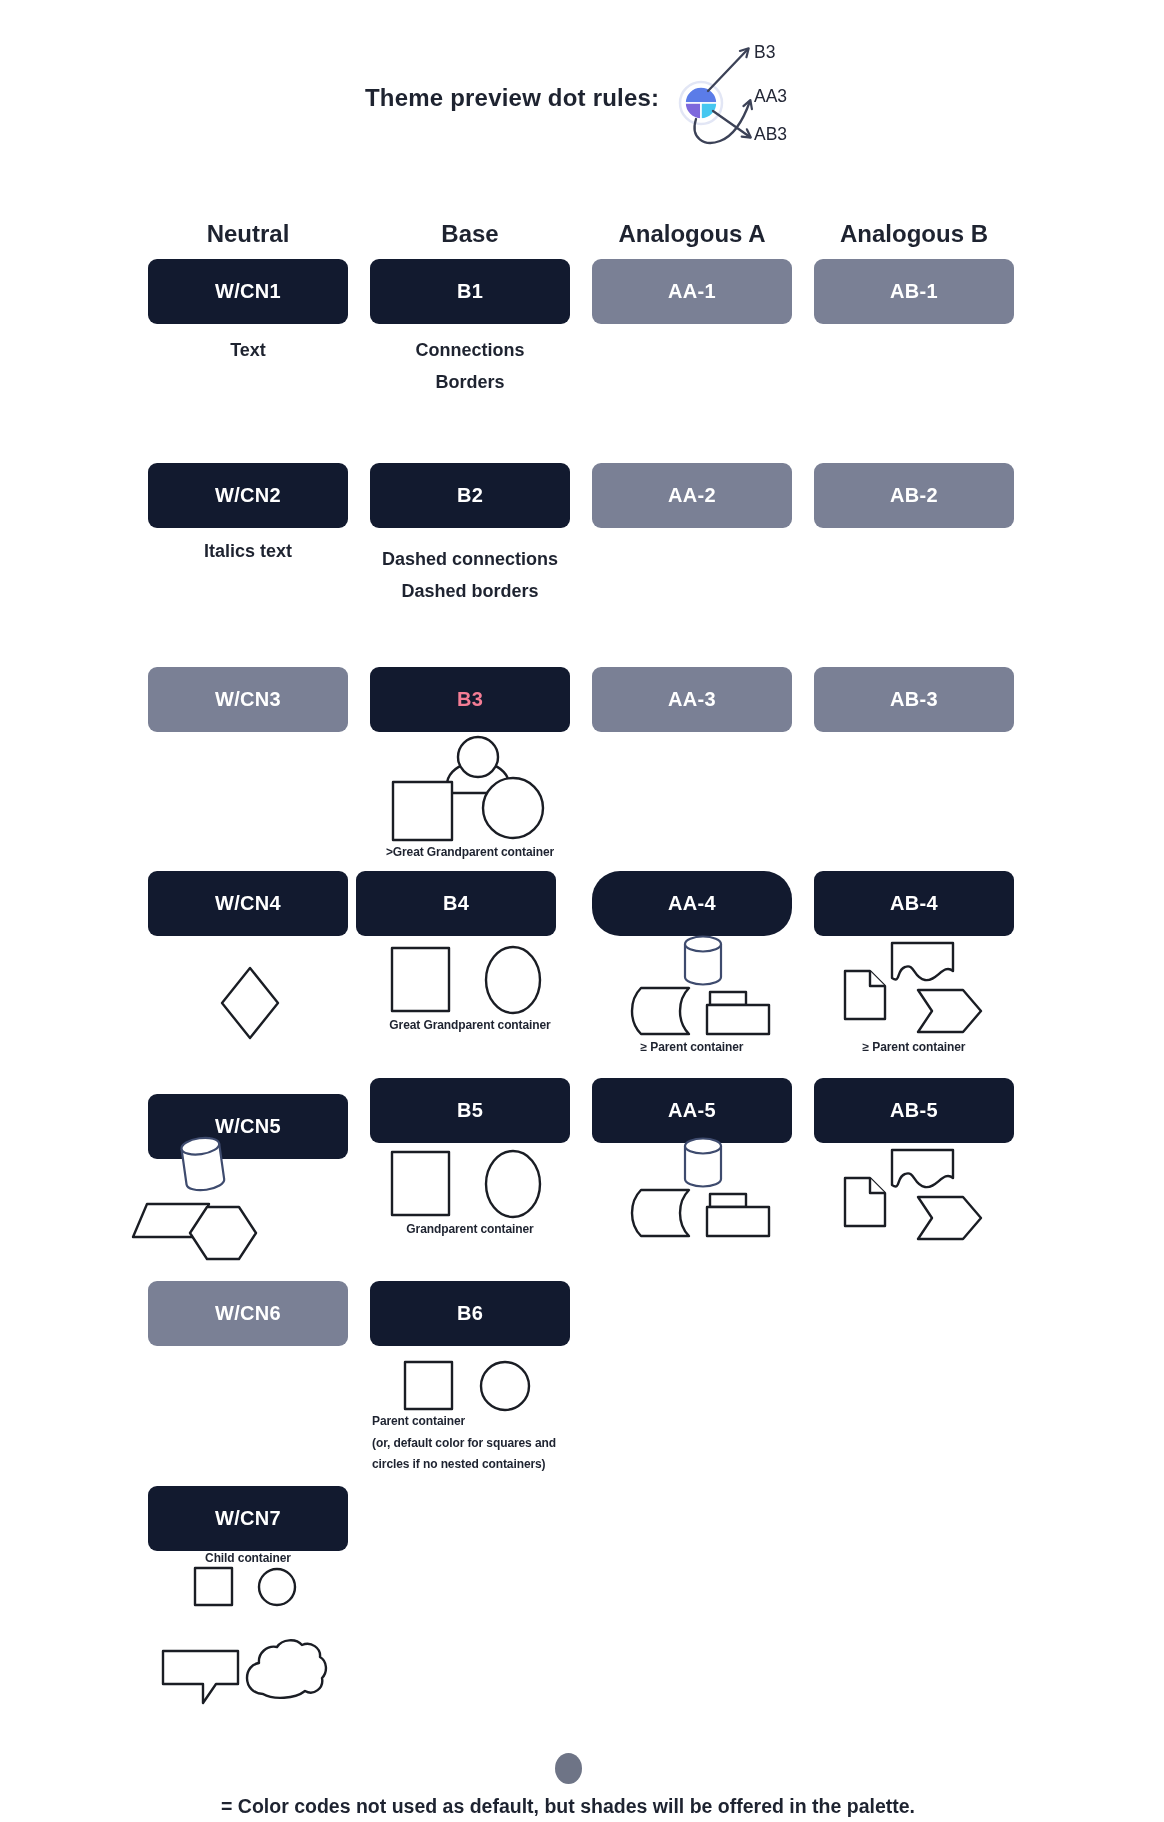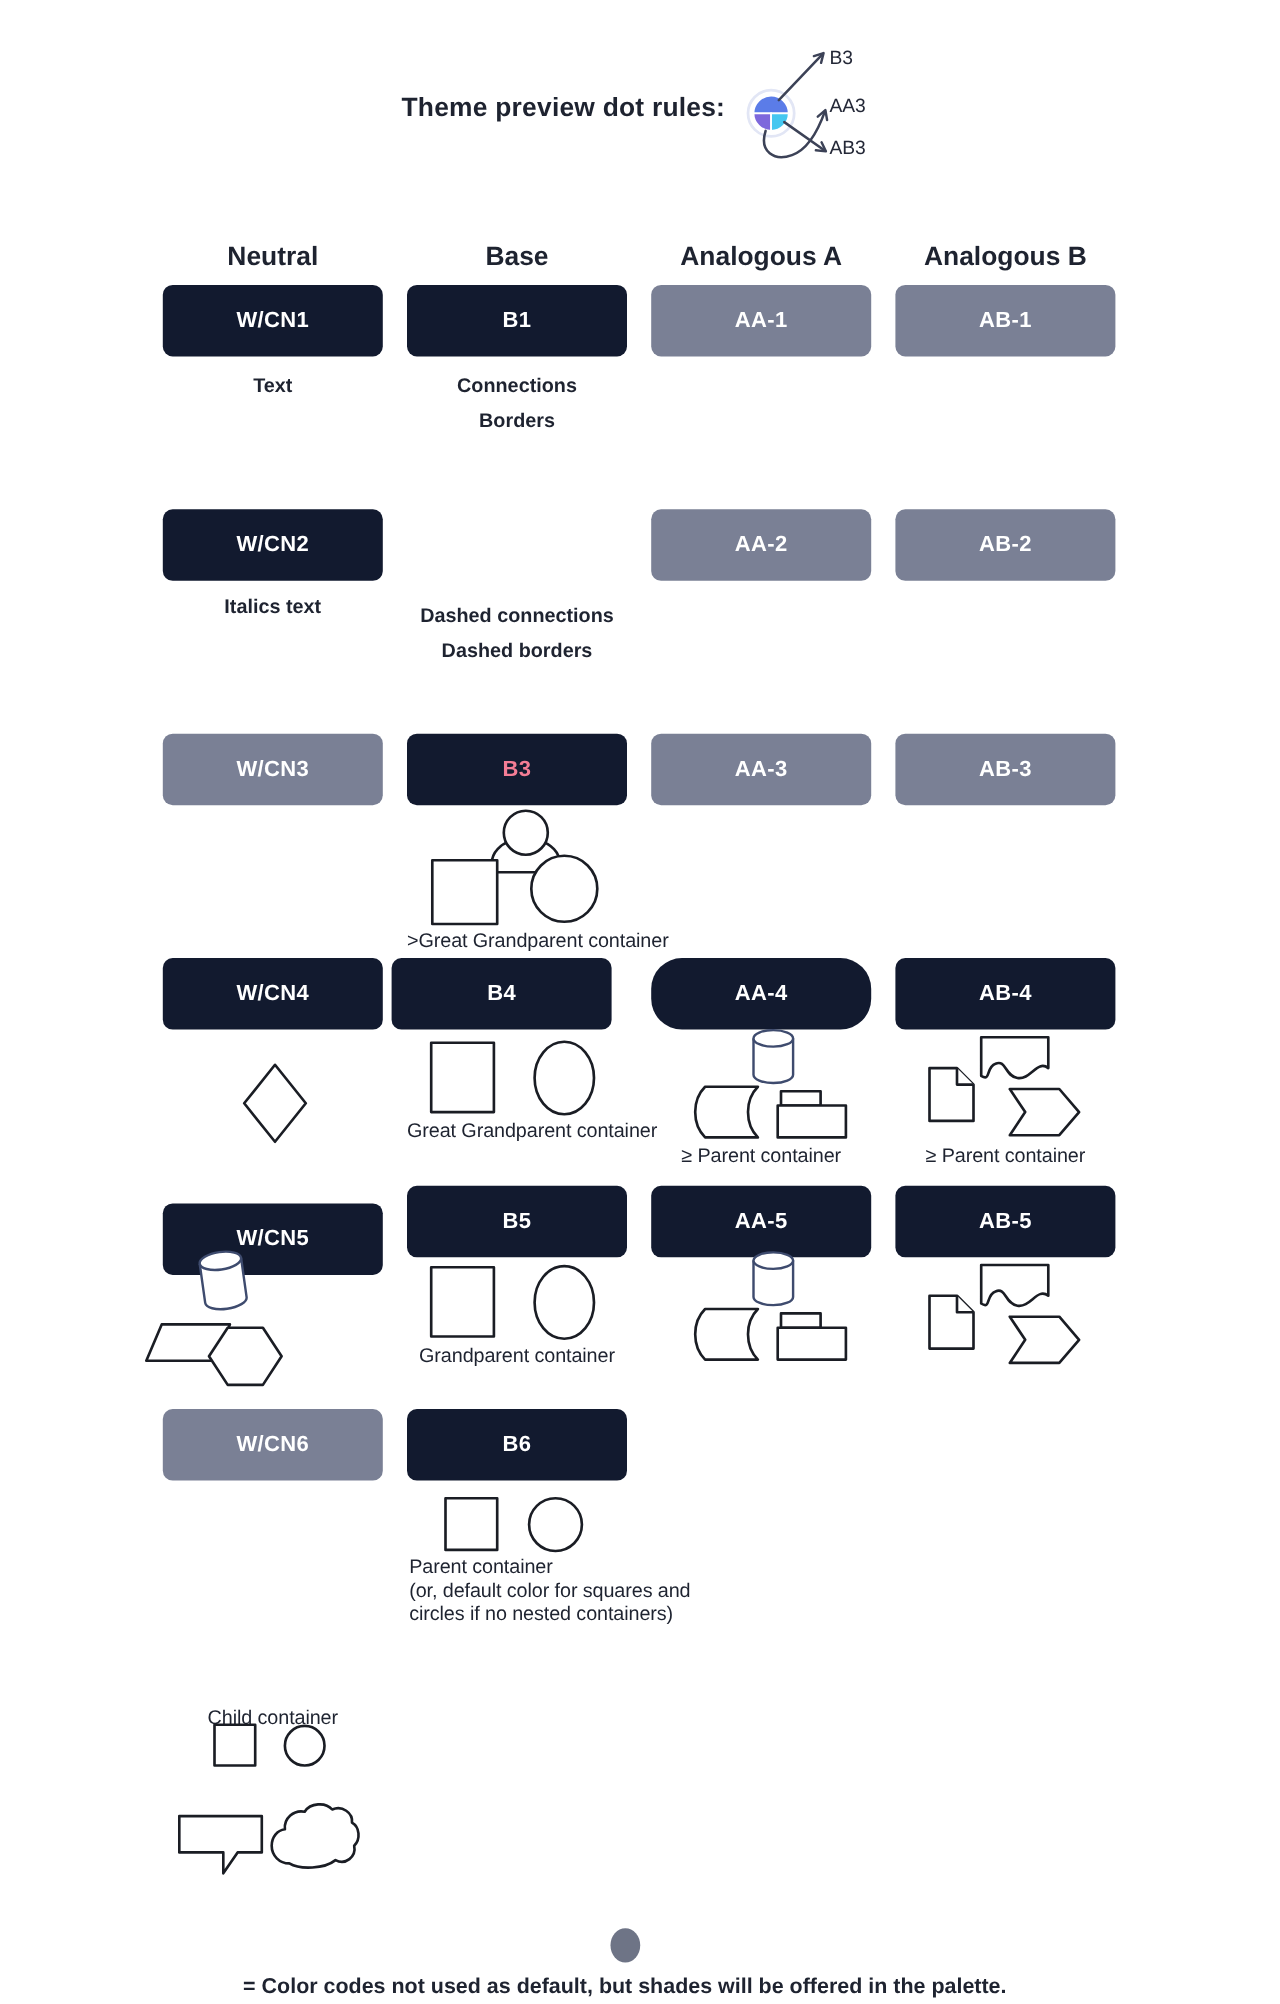--- a/index.html
+++ b/index.html
@@ -12,21 +12,21 @@
   .canvas{position:relative;width:1164px;height:1822px;background:#ffffff;overflow:hidden;
           font-family:"Liberation Sans","DejaVu Sans",sans-serif;color:var(--ink);}
   .title{position:absolute;font-size:24px;font-weight:600;letter-spacing:.2px;}
   .col-header{position:absolute;width:200px;text-align:center;font-size:24px;font-weight:700;}
   .pill{position:absolute;width:200px;height:65px;border-radius:9px;display:flex;align-items:center;justify-content:center;}
   .pill[data-variant="dark"]{background:var(--pill-dark);}
   .pill[data-variant="gray"]{background:var(--pill-gray);}
   .pill-label{color:#ffffff;font-size:20px;font-weight:700;letter-spacing:.3px;}
   .pill-label.pink{color:var(--pink-text);}
   .note{position:absolute;width:200px;text-align:center;font-size:18px;font-weight:700;}
-  .cap{position:absolute;font-size:18px;font-weight:400;letter-spacing:-.1px;white-space:nowrap;}
+  .cap{position:absolute;font-size:12px;font-weight:700;letter-spacing:-.1px;white-space:nowrap;}
   .cap.center{width:200px;text-align:center;}
   .dot-label{position:absolute;font-size:17.5px;font-weight:400;color:#242837;}
   .legend{position:absolute;display:flex;align-items:center;gap:11px;font-size:19.5px;font-weight:700;flex-direction:column;}
   .legend-dot{width:27px;height:31px;border-radius:50%;background:var(--legend-dot);flex:0 0 auto;}
   svg.sg{position:absolute;overflow:visible;}
   .shape{fill:#ffffff;stroke:var(--shape-stroke);stroke-width:2.4;stroke-linejoin:round;}
   .shape-navy{fill:#ffffff;stroke:var(--cylinder-stroke);stroke-width:2.2;stroke-linejoin:round;}
   .arrow{stroke:var(--arrow);stroke-width:2.3;fill:none;stroke-linecap:round;}
   .arrow-head{stroke:var(--arrow);stroke-width:2.2;fill:none;stroke-linecap:round;stroke-linejoin:round;}
   .ring{fill:#ffffff;stroke:var(--dot-ring);stroke-width:2.5;}
@@ -76,20 +76,23 @@
   <div class="pill" data-variant="gray" style="left:814px;top:259px;">
       <span class="pill-label">AB-1</span>
     </div>
   <div class="note" style="left:148px;top:340px;">Text</div>
   <div class="note" style="left:370px;top:340px;">Connections</div>
   <div class="note" style="left:370px;top:372px;">Borders</div>
 
   <div class="pill" data-variant="dark" style="left:148px;top:463px;">
       <span class="pill-label">W/CN2</span>
     </div>
+  <div class="pill" data-variant="dark" style="left:370px;top:463px;">
+      <span class="pill-label">B2</span>
+    </div>
   <div class="pill" data-variant="gray" style="left:592px;top:463px;">
       <span class="pill-label">AA-2</span>
     </div>
   <div class="pill" data-variant="gray" style="left:814px;top:463px;">
       <span class="pill-label">AB-2</span>
     </div>
   <div class="note" style="left:148px;top:541px;">Italics text</div>
   <div class="note" style="left:370px;top:549px;">Dashed connections</div>
   <div class="note" style="left:370px;top:581px;">Dashed borders</div>
 
@@ -205,20 +208,23 @@
     </div>
 
   <svg class="sg" style="left:395px;top:1350px;" width="150" height="66">
     <rect class="shape" x="10" y="12" width="47" height="47"></rect>
     <circle class="shape" cx="110" cy="36" r="24"></circle>
   </svg>
   <div class="cap" style="left:372px;top:1414px;">Parent container</div>
   <div class="cap" style="left:372px;top:1436px;">(or, default color for squares and</div>
   <div class="cap" style="left:372px;top:1457px;">circles if no nested containers)</div>
 
+  <div class="pill" data-variant="dark" style="left:148px;top:1486px;">
+      <span class="pill-label">W/CN7</span>
+    </div>
   <div class="cap center" style="left:148px;top:1551px;">Child container</div>
 
   <svg class="sg" style="left:150px;top:1560px;" width="200" height="145">
     <rect class="shape" x="45" y="8" width="37" height="37"></rect>
     <circle class="shape" cx="127" cy="27" r="18"></circle>
     <path class="shape" d="M13,91 H88 V124 H66 L53,143 V124 H13 Z"></path>
     <path class="shape" d="M113,134 C104,134 97,127 97,118 C97,110 102,104 109,103 C108,93 117,85 127,87 C132,79 146,78 152,85 C161,81 171,88 170,97 C177,101 178,112 172,118 C174,128 164,136 155,131 C145,139 123,140 113,134 Z"></path>
   </svg>
 
   <div class="legend" style="left:221px;top:1753px;">

